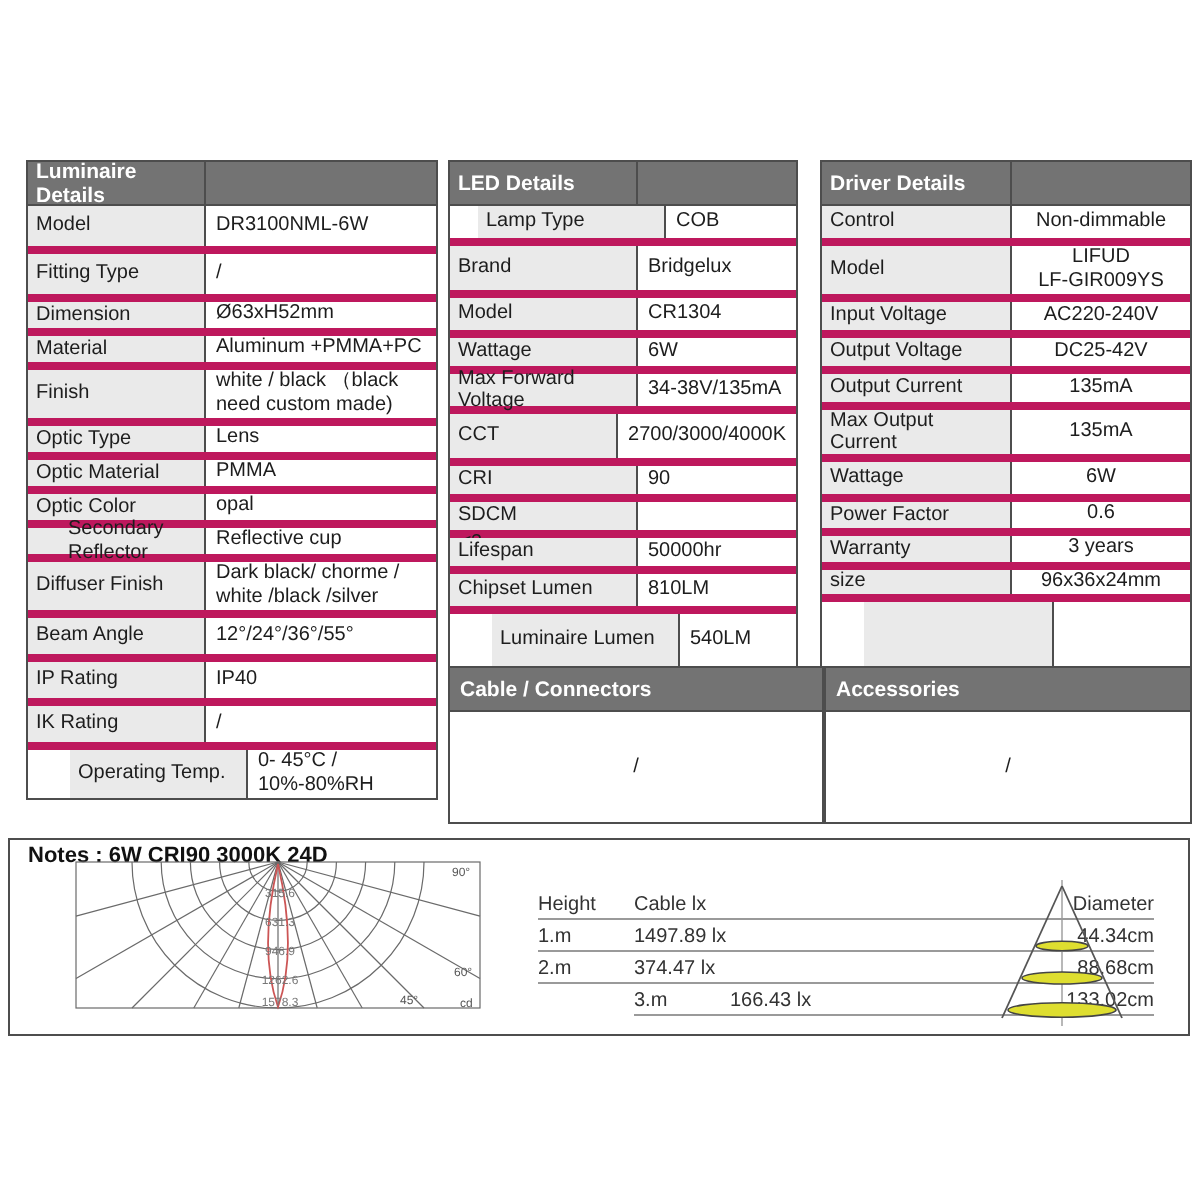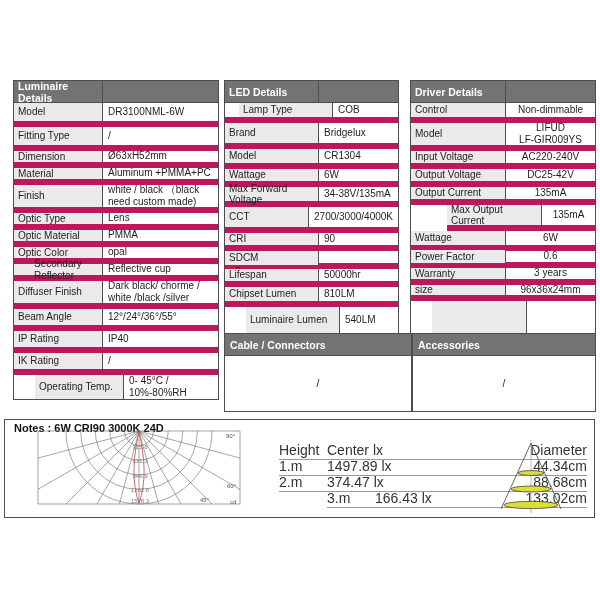--- a/index.html
+++ b/index.html
@@ -8,42 +8,42 @@
     font-family:"Liberation Sans", sans-serif;color:#222;
     position:relative;
   }
   #sheet{position:absolute;inset:0;}
   
   .grp{position:absolute;border:1px solid #4d4d4d;box-sizing:border-box;background:#fff;}
   .grp-head{display:flex;background:#737373;color:#fff;font-weight:bold;
     font-size:10.5px;box-sizing:border-box;border-bottom:1px solid #4d4d4d;}
   .grp-head .hl{display:flex;align-items:center;padding-left:4px;box-sizing:border-box;border-right:1px solid #4d4d4d;}
   .grp-head .hr{flex:1;}
-  .srow{display:flex;box-sizing:border-box;border-bottom:6px solid #be185d;font-size:10px;}
+  .srow{display:flex;box-sizing:border-box;border-bottom:4px solid #be185d;font-size:10px;}
   .srow:last-child{border-bottom:none;padding-left:21px;}
   .lbl{background:#eaeaea;display:flex;align-items:center;padding:1px 4px;
     box-sizing:border-box;border-right:1px solid #4d4d4d;color:#1d1d1d;line-height:1.15;}
   .val{flex:1;display:flex;align-items:center;padding:1px 5px;box-sizing:border-box;
     white-space:pre-line;line-height:1.25;color:#1d1d1d;}
   .val.center{justify-content:center;text-align:center;padding:1px 2px;}
   
   .bigbox{position:absolute;border:1px solid #4d4d4d;box-sizing:border-box;background:#fff;}
   .bigbox .bb-head{background:#737373;color:#fff;font-weight:bold;font-size:10.5px;
     height:22px;display:flex;align-items:center;padding-left:5px;box-sizing:border-box;
     border-bottom:1px solid #4d4d4d;}
   .bigbox .bb-body{height:55px;display:flex;align-items:center;justify-content:center;
     font-size:10px;color:#1d1d1d;}
   
   #notes{position:absolute;left:4px;top:419px;width:591px;height:99px;
     border:1px solid #4d4d4d;box-sizing:border-box;background:#fff;}
   #notes-title{position:absolute;left:9px;top:2px;font-size:11px;font-weight:bold;color:#111;}
   #polar{position:absolute;left:32px;top:10px;}
   svg text{font-family:"Liberation Sans", sans-serif;}
   
-  #cone-table{position:absolute;left:274px;top:25px;width:308px;font-size:14px;color:#333;}
+  #cone-table{position:absolute;left:264px;top:25px;width:308px;font-size:10px;color:#333;}
   .ct-row{display:flex;align-items:flex-end;height:15px;border-bottom:1px solid #9a9a9a;
     box-sizing:border-box;padding-bottom:1px;}
   .ct-h{width:48px;}
   .ct-c{flex:1;text-align:left;}
   .ct-d{width:70px;text-align:right;}
   #cone-svg{position:absolute;left:488px;top:17px;}
 </style>
 </head>
 <body>
 
@@ -182,21 +182,21 @@
         <div class="val center">AC220-240V</div>
       </div>
     <div class="srow" style="height:18px;">
         <div class="lbl" style="width:95px;">Output Voltage</div>
         <div class="val center">DC25-42V</div>
       </div>
     <div class="srow" style="height:18px;">
         <div class="lbl" style="width:95px;">Output Current</div>
         <div class="val center">135mA</div>
       </div>
-    <div class="srow" style="height:26px;margin-left:36px;">
+    <div class="srow" style="height:26px;">
         <div class="lbl" style="width:95px;">Max Output Current</div>
         <div class="val center">135mA</div>
       </div>
     <div class="srow" style="height:20px;">
         <div class="lbl" style="width:95px;">Wattage</div>
         <div class="val center">6W</div>
       </div>
     <div class="srow" style="height:17px;align-items:center;">
         <div class="lbl" style="width:95px;">Power Factor</div>
         <div class="val center">0.6</div>
@@ -265,21 +265,21 @@
         <text x="189" y="8">90°</text>
         <text x="190" y="58">60°</text>
         <text x="163" y="72">45°</text>
         <text x="193" y="73.5">cd</text>
       </g>
     </svg>
 
     <div id="cone-table">
       <div class="ct-row">
         <div class="ct-h">Height</div>
-        <div class="ct-c">Center lx</div>
+        <div class="ct-c">Cable lx</div>
         <div class="ct-d">Diameter</div>
       </div>
       <div class="ct-row" style="height:16px;">
         <div class="ct-h">1.m</div>
         <div class="ct-c">1497.89 lx</div>
         <div class="ct-d">44.34cm</div>
       </div>
       <div class="ct-row" style="height:16px;">
         <div class="ct-h">2.m</div>
         <div class="ct-c">374.47 lx</div>

